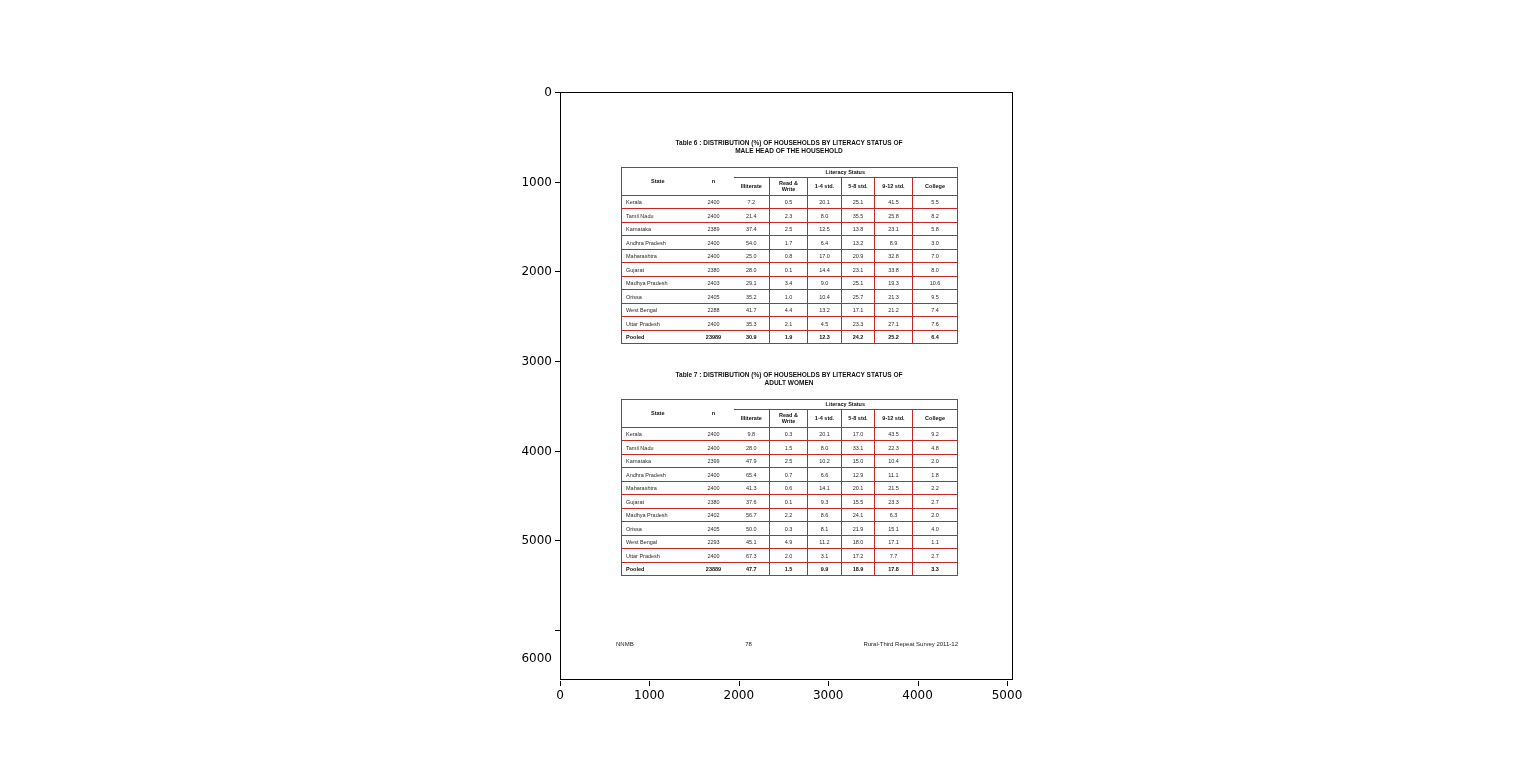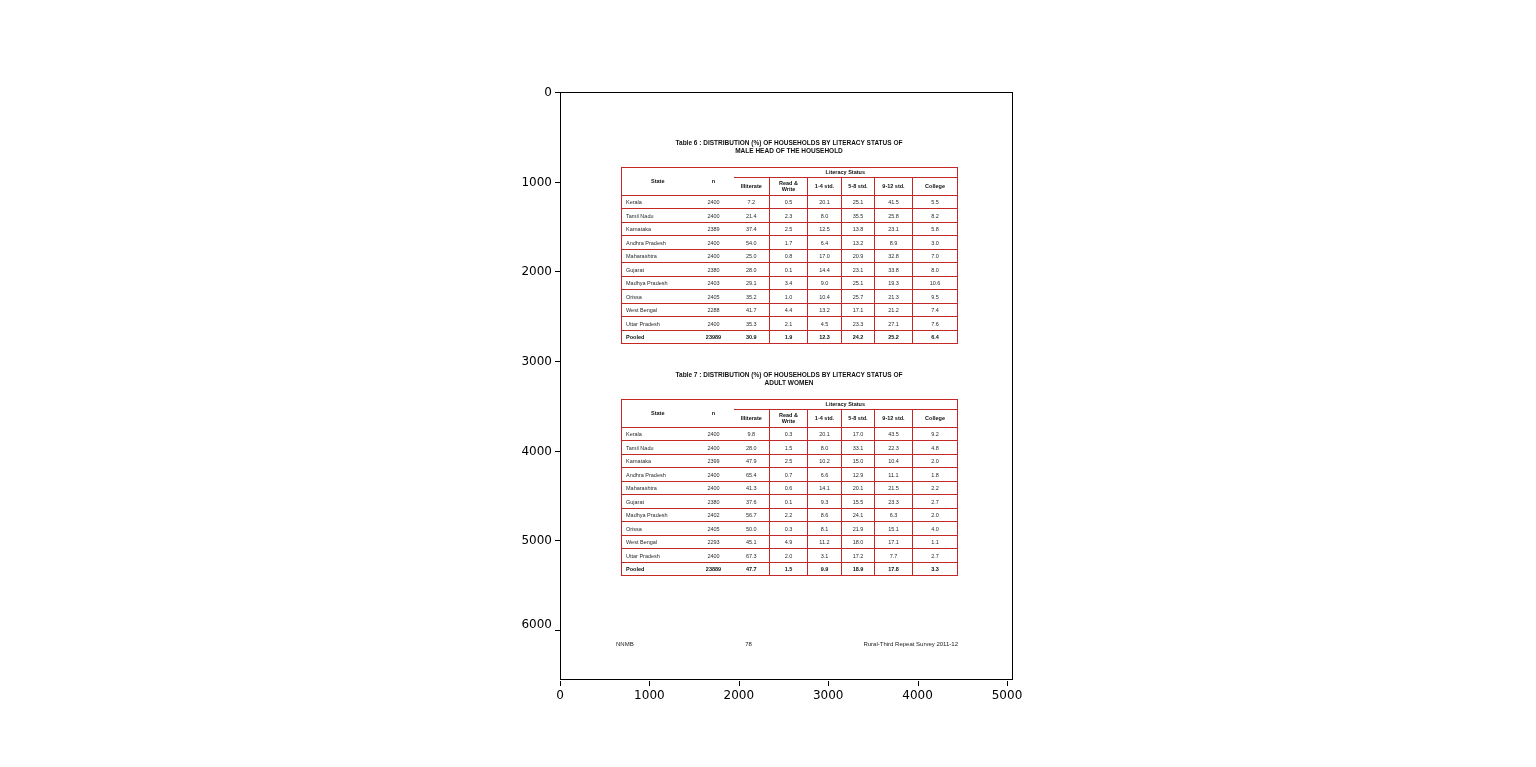--- a/index.html
+++ b/index.html
@@ -352,21 +352,21 @@
     <span class="ytick-label" style="top: 174.67px;">1000</span>
     <div class="ytick-mark" style="top: 181.67px;"></div>
     <span class="ytick-label" style="top: 264.34px;">2000</span>
     <div class="ytick-mark" style="top: 271.34px;"></div>
     <span class="ytick-label" style="top: 354.01px;">3000</span>
     <div class="ytick-mark" style="top: 361.01px;"></div>
     <span class="ytick-label" style="top: 443.68px;">4000</span>
     <div class="ytick-mark" style="top: 450.68px;"></div>
     <span class="ytick-label" style="top: 533.35px;">5000</span>
     <div class="ytick-mark" style="top: 540.35px;"></div>
-    <span class="ytick-label" style="top: 617px; margin-left: 12px;">6000</span>
+    <span class="ytick-label" style="top: 651px; margin-left: 12px;">6000</span>
     <div class="ytick-mark" style="top: 630.02px;"></div>
     <span class="xtick-label" style="left: 560px; top: 688px;">0</span>
     <div class="xtick-mark" style="left: 560px;"></div>
     <span class="xtick-label" style="left: 649.4px; top: 688px;">1000</span>
     <div class="xtick-mark" style="left: 649.4px;"></div>
     <span class="xtick-label" style="left: 738.8px; top: 688px;">2000</span>
     <div class="xtick-mark" style="left: 738.8px;"></div>
     <span class="xtick-label" style="left: 828.2px; top: 688px;">3000</span>
     <div class="xtick-mark" style="left: 828.2px;"></div>
     <span class="xtick-label" style="left: 917.6px; top: 688px;">4000</span>

